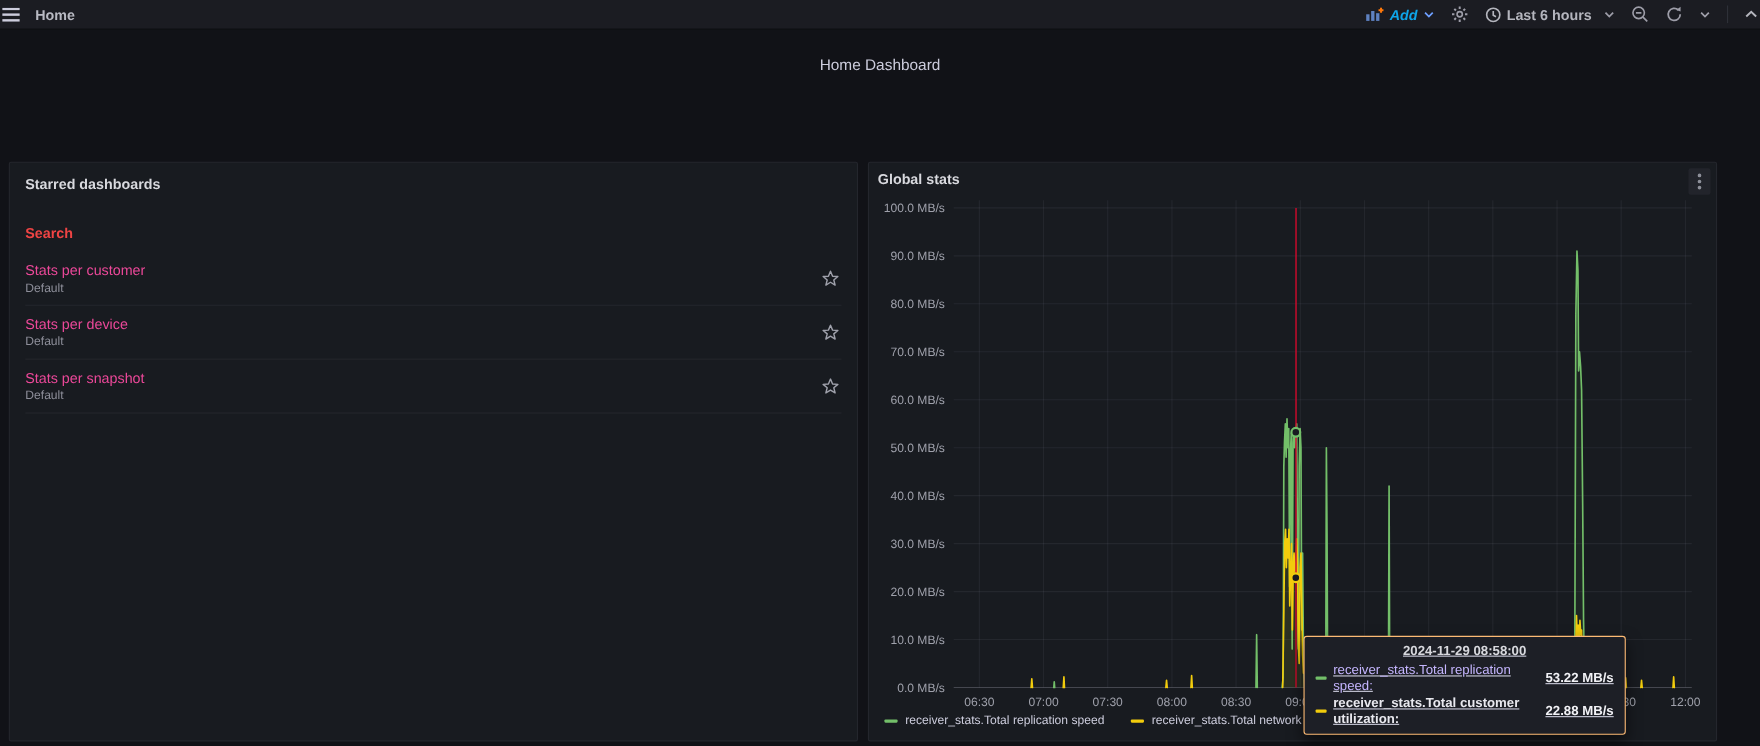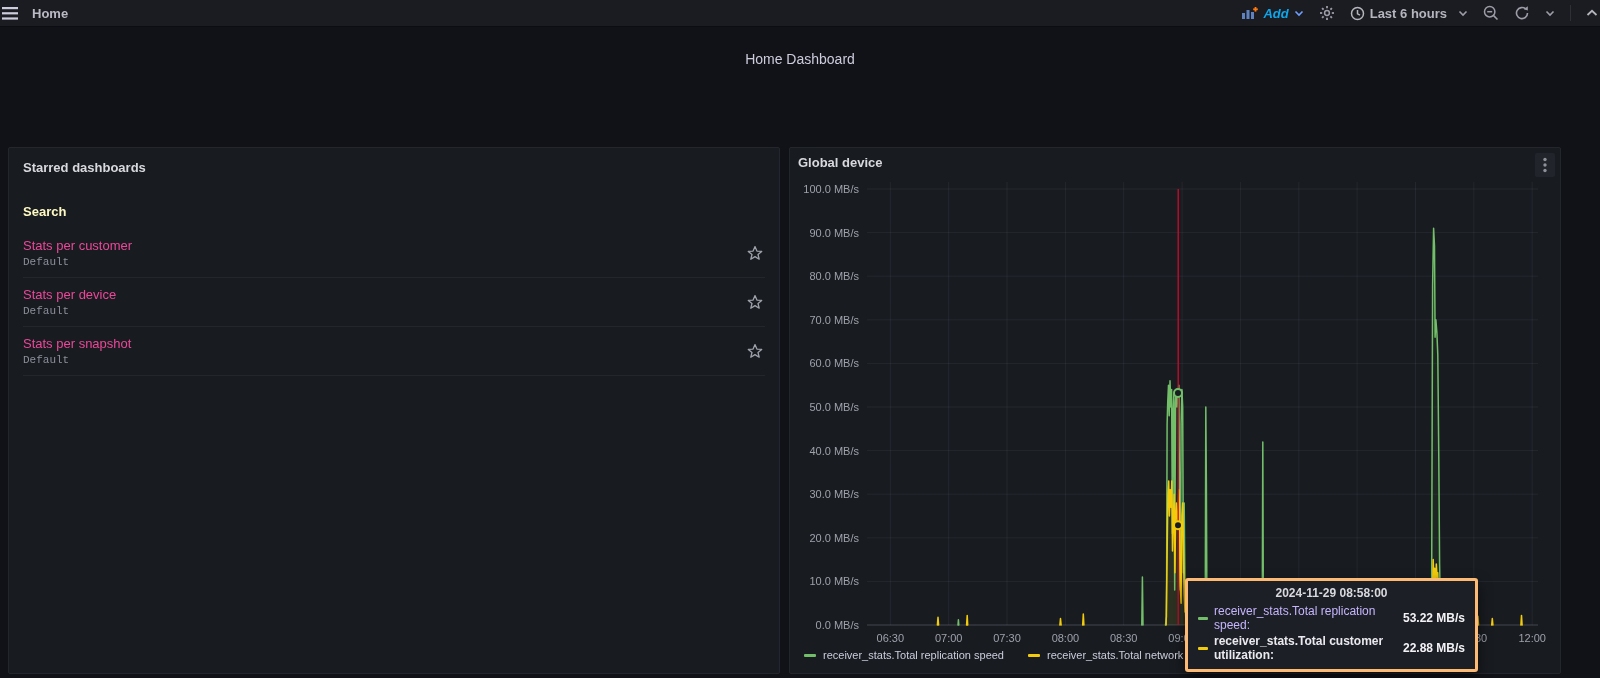--- a/index.html
+++ b/index.html
@@ -23,46 +23,46 @@
 
   
   .panel { position:absolute; top:135px; height:527px; width:772px; background:#181b20;
            border:1px solid #24262d; border-radius:2px;margin-top:12px; }
   .panel-left  { left:8px; }
   .panel-right { left:789px; }
 
   
   .pl-inner { padding:12px 14px; }
   .pl-title { font-size:13px; font-weight:700; color:#d8d9de; }
-  .search-heading { margin-top:29px; font-size:13px; font-weight:700; color:#fef9c3; }
+  .search-heading { margin-top:29px; font-size:13px; font-weight:700; color:#ef4444; }
   .dash-list { margin-top:10px; }
   .dash-item { display:flex; align-items:center; justify-content:space-between;
                padding:9px 2px 9px 0; border-bottom:1px solid #24262c; cursor:pointer; }
   .dash-item-title { font-size:13px; color:#ec4899; }
-  .dash-item-sub { font-size:11px; color:#8d8e99; margin-top:3px;font-family:Liberation Mono, monospace; }
+  .dash-item-sub { font-size:11px; color:#8d8e99; margin-top:3px; }
   .star { color:#9fa1ab; }
 
   
   .pr-title { position:absolute; top:7px; left:8px; font-size:13px; font-weight:700; color:#d8d9de; cursor:move; }
   .kebab { position:absolute; top:5px; right:5px; width:20px; height:24px; background:#22242b;
            border:none; border-radius:2px; display:flex; align-items:center; justify-content:center; cursor:pointer; }
   #chart-svg { position:absolute; left:0; top:0; }
   .ytick { fill:#9fa1ab; font-size:11px; text-anchor:end; font-family:"Liberation Sans",sans-serif; }
   .xtick { fill:#9fa1ab; font-size:11px; text-anchor:middle; font-family:"Liberation Sans",sans-serif; }
 
   
   .legend { position:absolute; left:14px; top:501px; display:flex; gap:24px; align-items:center; }
   .legend-item { display:flex; align-items:center; gap:7px; cursor:pointer;text-align:center; }
   .swatch { width:12px; height:3px; border-radius:1px; }
   .legend-label { font-size:11px; color:#ccccdc; }
 
   
   .tooltip { position:absolute; left:395px; top:430px; width:293px; background:#1d1f26;
-             border:3px solid #fdba74; border-radius:3px; box-shadow:0 6px 14px rgba(0,0,0,.55);
-             padding:5px 10px 7px; z-index:5; pointer-events:none; }
+             border:1px solid #fdba74; border-radius:3px; box-shadow:0 6px 14px rgba(0,0,0,.55);
+             padding:5px 10px 7px; z-index:5; pointer-events:none;text-decoration:underline; }
   .tt-title { text-align:center; font-size:12px; font-weight:700; color:#d8d9de; margin-bottom:4px; }
   .tt-row { display:flex; align-items:center; gap:6px; font-size:12px; margin-top:2px; }
   .tt-dash { width:10px; height:3px; border-radius:1px; flex:none; }
   .tt-label { color:#c4b5fd; }
   .tt-row.bold .tt-label { font-weight:700; color:#e9e9ef; }
   .tt-value { margin-left:auto; font-weight:700; color:#f2f2f6; white-space:nowrap; }
 </style>
 </head>
 <body>
 
@@ -201,21 +201,21 @@
           <svg width="16" height="16" viewBox="0 0 16 16" fill="none" stroke="#9fa1ab" stroke-width="1.3" stroke-linejoin="round">
             <path d="M8 1.6 L9.9 6.1 L14.7 6.4 L11 9.5 L12.2 14.2 L8 11.6 L3.8 14.2 L5 9.5 L1.3 6.4 L6.1 6.1 Z"></path>
           </svg>
         </span>
       </div>
     </div>
   </div>
 </section>
 
 <section class="panel panel-right">
-  <div class="pr-title">Global device</div>
+  <div class="pr-title">Global stats</div>
   <button class="kebab">
     <svg width="4" height="16" viewBox="0 0 4 16">
         <g fill="#8e909a">
           <circle cx="2" cy="2.5" r="1.7"></circle>
           <circle cx="2" cy="8" r="1.7"></circle>
           <circle cx="2" cy="13.5" r="1.7"></circle>
         </g>
       </svg>
   </button>
 

